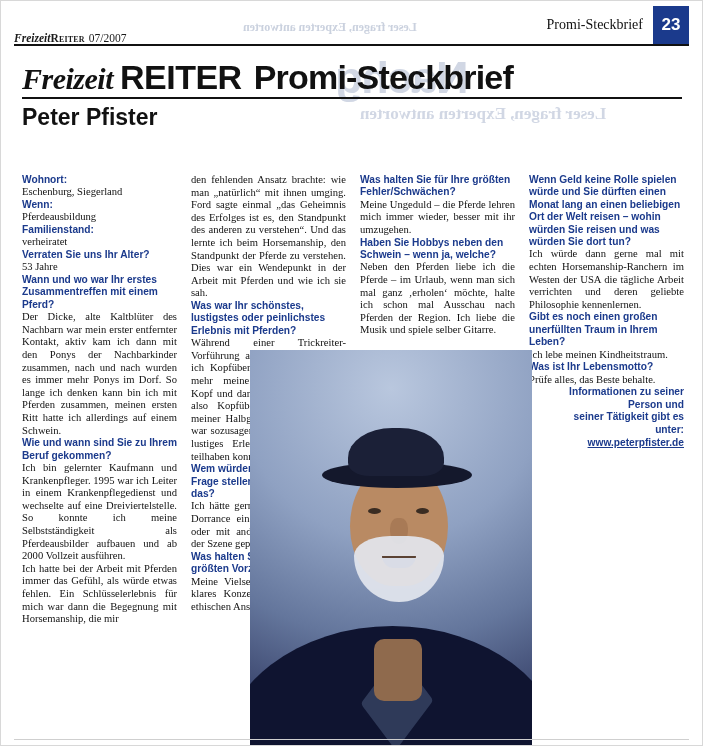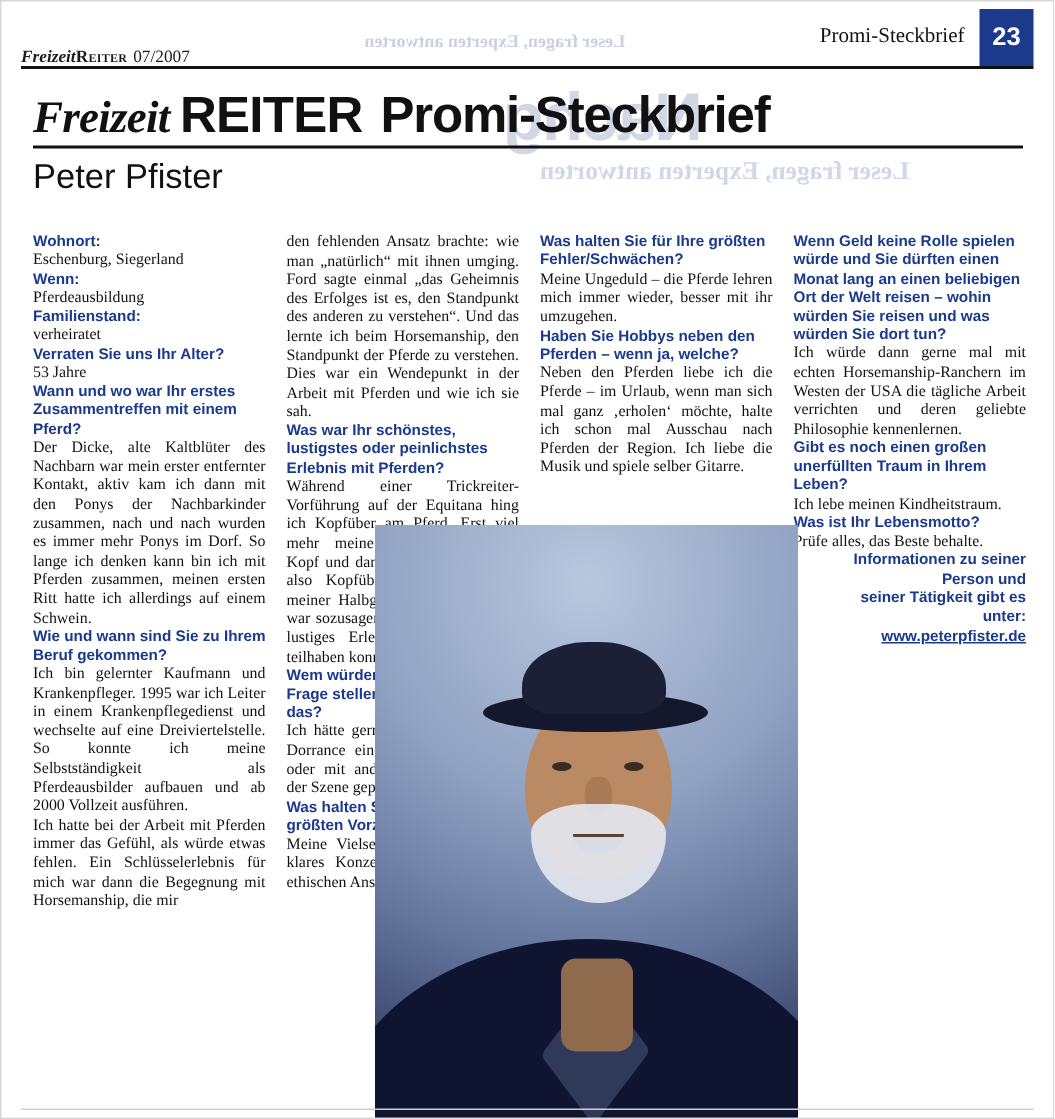--- a/index.html
+++ b/index.html
@@ -155,30 +155,30 @@
     top: 97px;
     width: 660px;
     height: 2px;
     background: #111;
   }
   .person-name {
     position: absolute;
     left: 22px;
     top: 104px;
     font-family: "Liberation Sans", sans-serif;
-    font-weight: normal;
+    font-weight: bold;
     font-size: 23px;
     color: #111;
   }
 
   
   .cols {
     position: absolute;
     left: 22px;
-    top: 156px;
+    top: 174px;
     width: 662px;
     display: flex;
     gap: 14px;
   }
   .col {
     width: 156px;
   }
   .col p, .col h3 {
     margin: 0;
   }
@@ -407,21 +407,21 @@
       <p class="a">Während einer Trickreiter-Vorführung auf der Equitana hing ich Kopfüber am Pferd. Erst viel mehr meine Baskenmütze vom Kopf und dann viel ich hinterher – also Kopfüber und landete mit meiner Halbglatze im Sand. Diese war sozusagen paniert. Das war ein lustiges Erlebnis, an dem viele teilhaben konnten.</p>
       <h3 class="q">Wem würden Sie gerne eine Frage stellen und welche wäre das?</h3>
       <p class="a">Ich hätte gerne mal Bill oder Tom Dorrance ein paar Fragen gestellt oder mit anderen alten Horsemen der Szene geplaudert.</p>
       <h3 class="q">Was halten Sie selbst für Ihre größten Vorzüge?</h3>
       <p class="a last">Meine Vielseitigkeit, dass ich ein klares Konzept und einen hohen ethischen Anspruch habe.</p>
     </div>
 
     <div class="col">
       <h3 class="q">Was halten Sie für Ihre größten Fehler/Schwächen?</h3>
       <p class="a">Meine Ungeduld – die Pferde lehren mich immer wieder, besser mit ihr umzugehen.</p>
-      <h3 class="q">Haben Sie Hobbys neben den Pferden – wenn ja, welche?</h3>
+      <h3 class="q">Haben Sie Hobbys neben den Schwein – wenn ja, welche?</h3>
       <p class="a last">Neben den Pferden liebe ich die Pferde – im Urlaub, wenn man sich mal ganz ‚erholen‘ möchte, halte ich schon mal Ausschau nach Pferden der Region. Ich liebe die Musik und spiele selber Gitarre.</p>
     </div>
 
     <div class="col">
       <h3 class="q">Wenn Geld keine Rolle spielen würde und Sie dürften einen Monat lang an einen beliebigen Ort der Welt reisen – wohin würden Sie reisen und was würden Sie dort tun?</h3>
       <p class="a">Ich würde dann gerne mal mit echten Horsemanship-Ranchern im Westen der USA die tägliche Arbeit verrichten und deren geliebte Philosophie kennenlernen.</p>
       <h3 class="q">Gibt es noch einen großen unerfüllten Traum in Ihrem Leben?</h3>
       <p class="a">Ich lebe meinen Kindheitstraum.</p>
       <h3 class="q">Was ist Ihr Lebensmotto?</h3>
       <p class="a last">Prüfe alles, das Beste behalte.</p>

